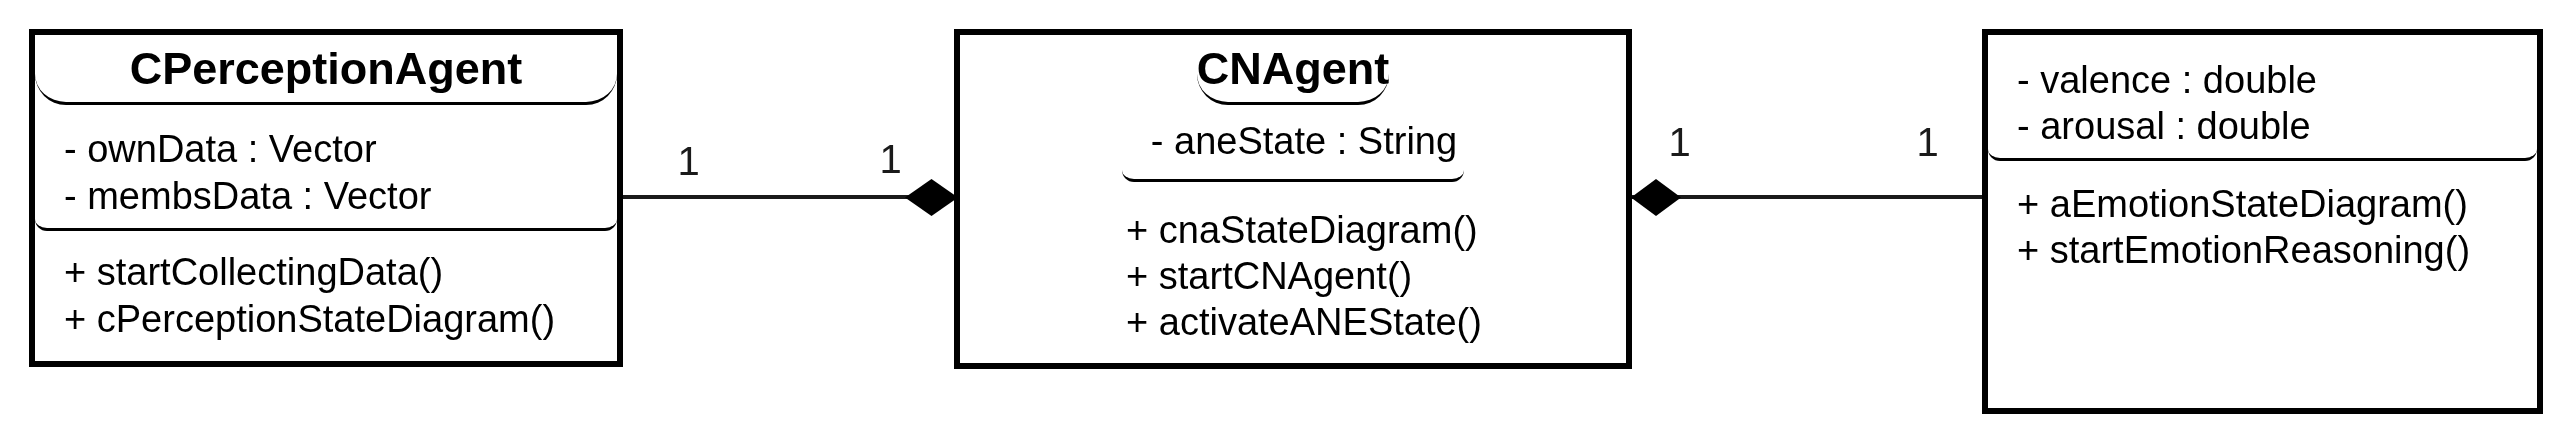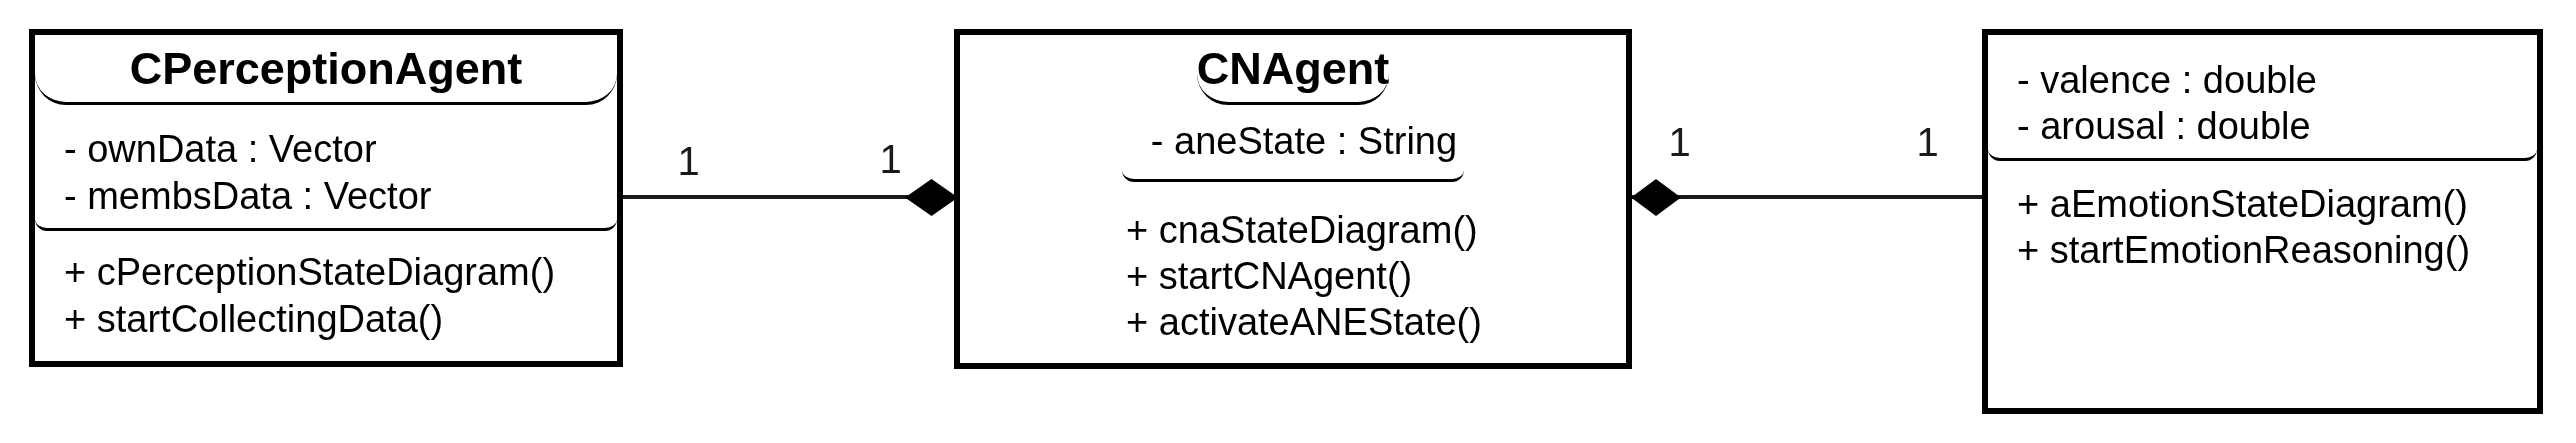--- a/index.html
+++ b/index.html
@@ -110,22 +110,22 @@
   <div class="mult m2a">1</div>
   <div class="mult m2b">1</div>
 
   <div class="uml-class c0">
     <div class="uml-title">CPerceptionAgent</div>
     <div class="uml-attrs">
       <div class="uml-row">- ownData : Vector</div>
       <div class="uml-row">- membsData : Vector</div>
     </div>
     <div class="uml-methods">
+      <div class="uml-row">+ startCollectingData()</div>
       <div class="uml-row">+ cPerceptionStateDiagram()</div>
-      <div class="uml-row">+ startCollectingData()</div>
     </div>
   </div>
 
   <div class="uml-class c1">
     <div class="uml-title">CNAgent</div>
     <div class="uml-attrs">
       <div class="uml-row">- aneState : String</div>
     </div>
     <div class="uml-methods">
       <div class="uml-row">+ cnaStateDiagram()</div>

